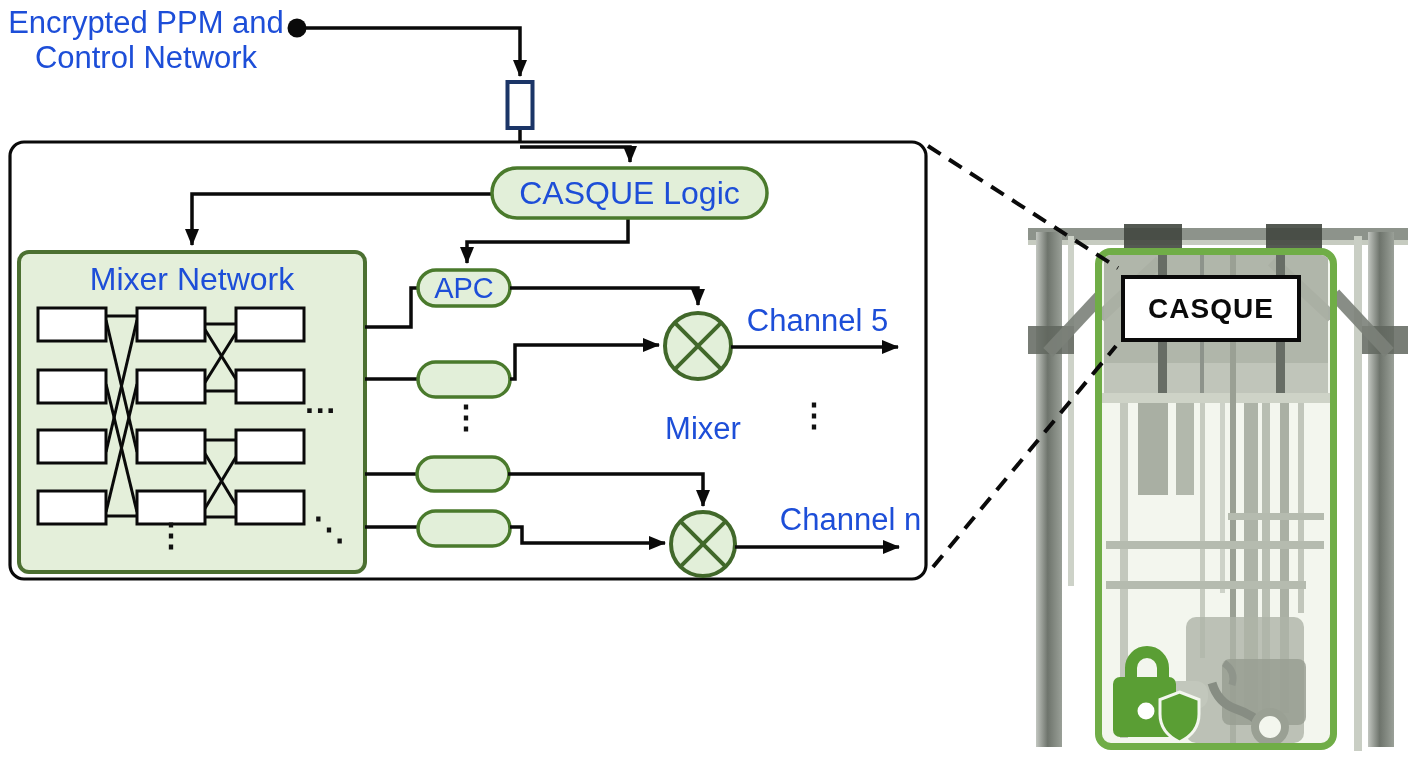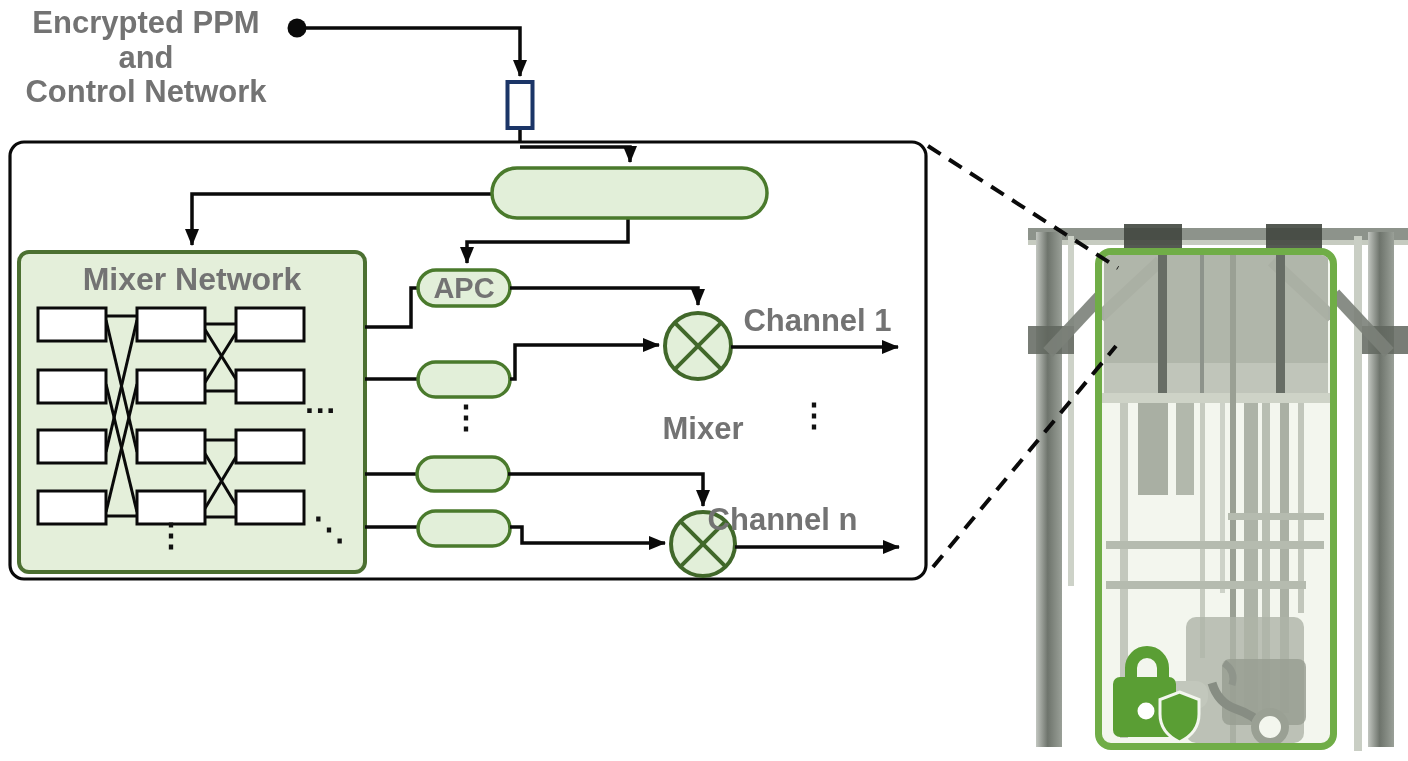--- a/index.html
+++ b/index.html
@@ -1,18 +1,18 @@
 <!DOCTYPE html>
 <html style="--node-fill: #e2efd9; --node-stroke: #4a7a2c; --mixer-stroke: #41682a; --photo-frame-green: #70ad47; --security-green: #5a9e34; --input-block-navy: #1b3567; --line-black: #0a0a0a;"><head>
 <meta charset="utf-8">
 <style>
   html,body{margin:0;padding:0;background:#fff;}
   #canvas{position:relative;width:1408px;height:761px;background:#fff;overflow:hidden;
           font-family:"Liberation Sans",sans-serif;color:#111;}
-  .lbl{position:absolute;text-align:center;color:#737373;line-height:1.12;font-weight:bold;}
+  .lbl{position:absolute;text-align:center;color:#1d4ed8;line-height:1.12;}
   .fs-main{font-size:31px;}
   .fs-apc{font-size:29px;}
   .dots{font-size:32px;font-weight:bold;color:#111;}
   
   #diagram{position:absolute;left:0;top:0;}
   .ln{fill:none;stroke:var(--line-black);stroke-width:3.5;stroke-linejoin:miter;}
   .thin{stroke-width:3;}
   .pill{fill:var(--node-fill);stroke:var(--node-stroke);stroke-width:3.5;}
   .mixer{fill:var(--node-fill);stroke:var(--mixer-stroke);stroke-width:4;}
   .mx{stroke:var(--mixer-stroke);stroke-width:4;}
@@ -82,20 +82,23 @@
         <path d="M110 428 q6 20 24 26 t28 18" fill="none" stroke="#878d83" stroke-width="9"></path>
         <path d="M122 408 q12 8 8 22" fill="none" stroke="#8f958b" stroke-width="7"></path>
         <circle cx="168" cy="472" r="15" fill="#f3f6ee" stroke="#9aa094" stroke-width="8"></circle>
         <path d="M29 424 v-11 a16 16 0 0 1 32 0 v11" fill="none" stroke="#5a9e34" stroke-width="12"></path>
         <rect x="11" y="422" width="63" height="60" rx="7" fill="#5a9e34"></rect>
         <circle cx="44" cy="456" r="8.5" fill="#ffffff"></circle>
         <path d="M77.5 437 L97 444.5 V459 C97 473 89 481.5 77.5 487 C66 481.5 58 473 58 459 V444.5 Z" fill="#5a9e34" stroke="#f3f6ee" stroke-width="3"></path>
       </svg>
     </div>
 
+    <div class="casquebox">
+      <span>CASQUE</span>
+    </div>
   </div>
 
   <svg id="diagram" width="1408" height="761" viewBox="0 0 1408 761">
     <defs>
       <marker id="arrow" markerUnits="userSpaceOnUse" markerWidth="18" markerHeight="14" refX="16" refY="7" orient="auto">
         <path d="M0,0 L17,7 L0,14 Z" fill="#0a0a0a"></path>
       </marker>
     </defs>
 
     <rect class="bigbox" x="10" y="142" width="916" height="437" rx="14"></rect>
@@ -168,30 +171,31 @@
 
     <path class="dash" d="M928 146 L1118 268"></path>
     <path class="dash" d="M933 567 L1116 346"></path>
   </svg>
 
   <div class="lbl fs-main" style="left:2px;top:6px;width:288px;">
     <div>Encrypted PPM and</div>
     <div>Control Network</div>
   </div>
 
+  <div class="lbl" style="left:492px;top:168px;width:275px;height:50px;line-height:50px;font-size:32px;">CASQUE Logic</div>
 
   <div class="lbl fs-apc" style="left:418px;top:270px;width:92px;height:36px;line-height:36px;">APC</div>
 
   <div class="lbl" style="left:30px;top:262px;width:324px;font-size:32px;">Mixer Network</div>
 
   <div class="lbl fs-main" style="left:648px;top:385px;width:110px;margin-top:27px;">Mixer</div>
 
-  <div class="lbl fs-main" style="left:735px;top:304px;width:165px;">Channel 1</div>
-
-  <div class="lbl fs-main" style="left:700px;top:503px;width:165px;">Channel n</div>
+  <div class="lbl fs-main" style="left:735px;top:304px;width:165px;">Channel 5</div>
+
+  <div class="lbl fs-main" style="left:768px;top:503px;width:165px;">Channel n</div>
 
   <div class="lbl dots" style="left:449px;top:400px;width:34px;">⋮</div>
 
   <div class="lbl dots" style="left:797px;top:398px;width:34px;">⋮</div>
 
   <div class="lbl dots" style="left:298px;top:393px;width:46px;">···</div>
 
   <div class="lbl dots" style="left:154px;top:518px;width:34px;">⋮</div>
 
   <div class="lbl dots" style="left:306px;top:512px;width:46px;">⋱</div>

